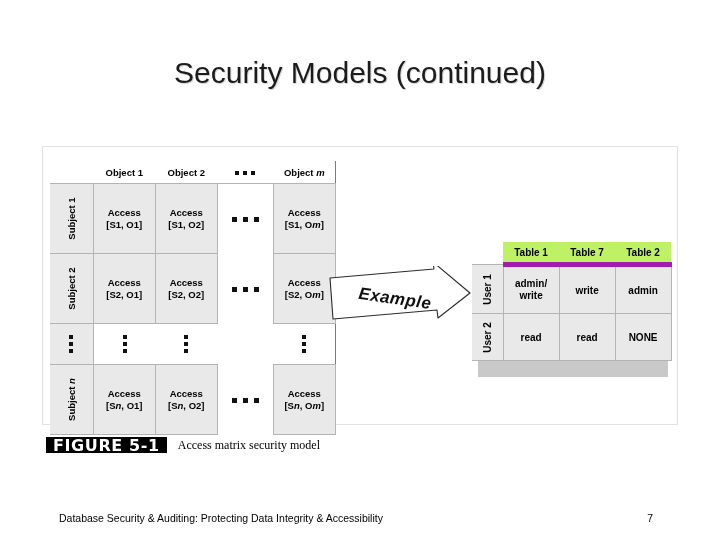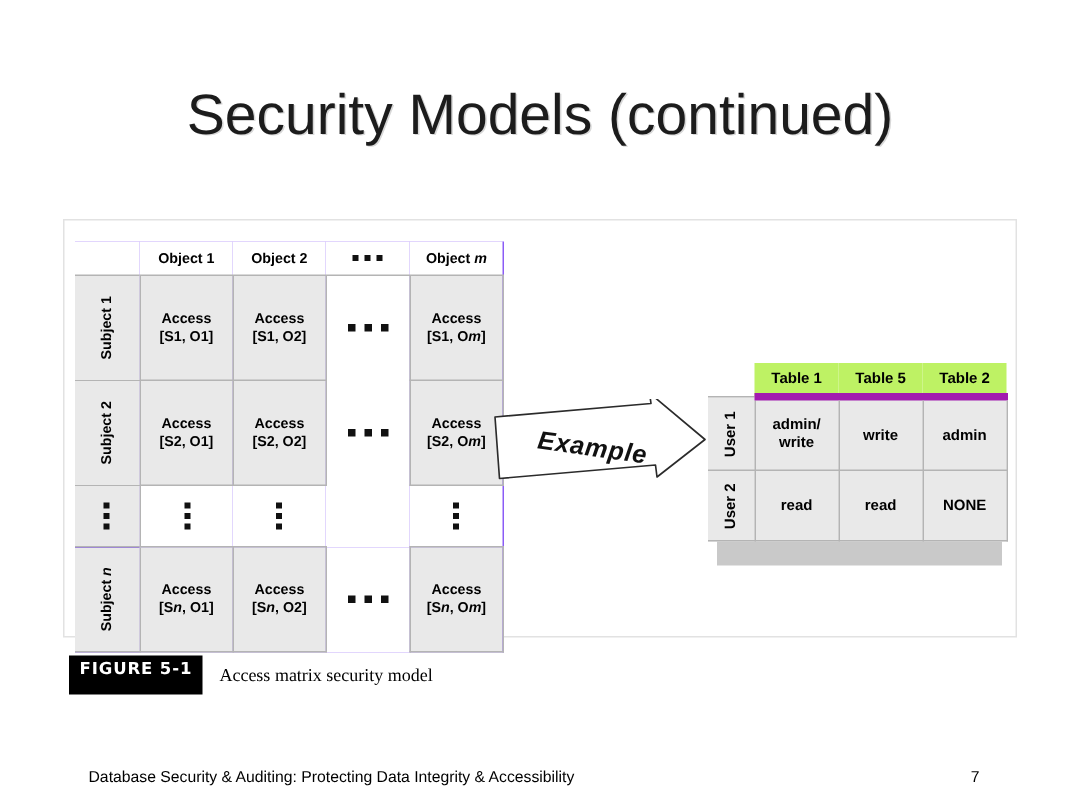--- a/index.html
+++ b/index.html
@@ -9,21 +9,21 @@
     font-family:"Liberation Sans", sans-serif;
     overflow:hidden;
     position:relative;
   }
 
   
   .slide-title{
     position:absolute;
     left:0;top:56px;width:720px;
     text-align:center;
-    font-size:38px;
+    font-size:30px;
     font-weight:400;
     color:#1c1c1c;
     letter-spacing:0px;
     text-shadow:1px 1px 0 #d8d8d8;
   }
 
   
   .figure-frame{
     position:absolute;
     left:42px;top:146px;
@@ -42,21 +42,21 @@
     position:absolute;
     left:56px;top:169px;
     width:262px;height:248px;
     background:#c9c9c9;
     z-index:0;
   }
   table.matrix{
     position:relative;
     z-index:1;
     border-collapse:collapse;
-    background:#8b5cf6;
+    background:#3b82f6;
     table-layout:fixed;
   }
   table.matrix td{
     border:1px solid #b4b4b4;
     font-size:9.5px;
     color:#000;
     text-align:center;
     vertical-align:middle;
     padding:0;
     font-weight:bold;
@@ -191,23 +191,23 @@
 
   
   .fig-caption{
     position:absolute;
     left:46px;top:437px;
     display:flex;align-items:center;
   }
   .fig-badge{
     background:#000000;color:#ffffff;
     font-family:"DejaVu Sans", sans-serif;
-    font-size:11px;font-weight:bold;
+    font-size:16px;font-weight:bold;
     letter-spacing:0.6px;
-    padding:3px 7px 11px 7px;
+    padding:3px 7px 1px 7px;
     line-height:12px;
   }
   .fig-text{
     font-family:"Liberation Serif", serif;
     font-size:12px;
     color:#000;
     margin-left:11px;
   }
 
   
@@ -336,21 +336,21 @@
   </svg>
   <div class="etext">Example</div>
 </div>
 
 <div class="ex-shadow"></div>
 <table class="extable">
   <tbody>
       <tr>
     <td class="corner"></td>
     <td class="colhead">Table 1</td>
-    <td class="colhead">Table 5</td>
+    <td class="colhead">Table 7</td>
     <td class="colhead">Table 2</td>
   </tr>
   <tr>
     <td class="rowhead">
           <span class="vert">User 1</span>
         </td>
     <td class="val">
           <span class="val-line">admin/</span>
           <span class="val-line">write</span>
         </td>

